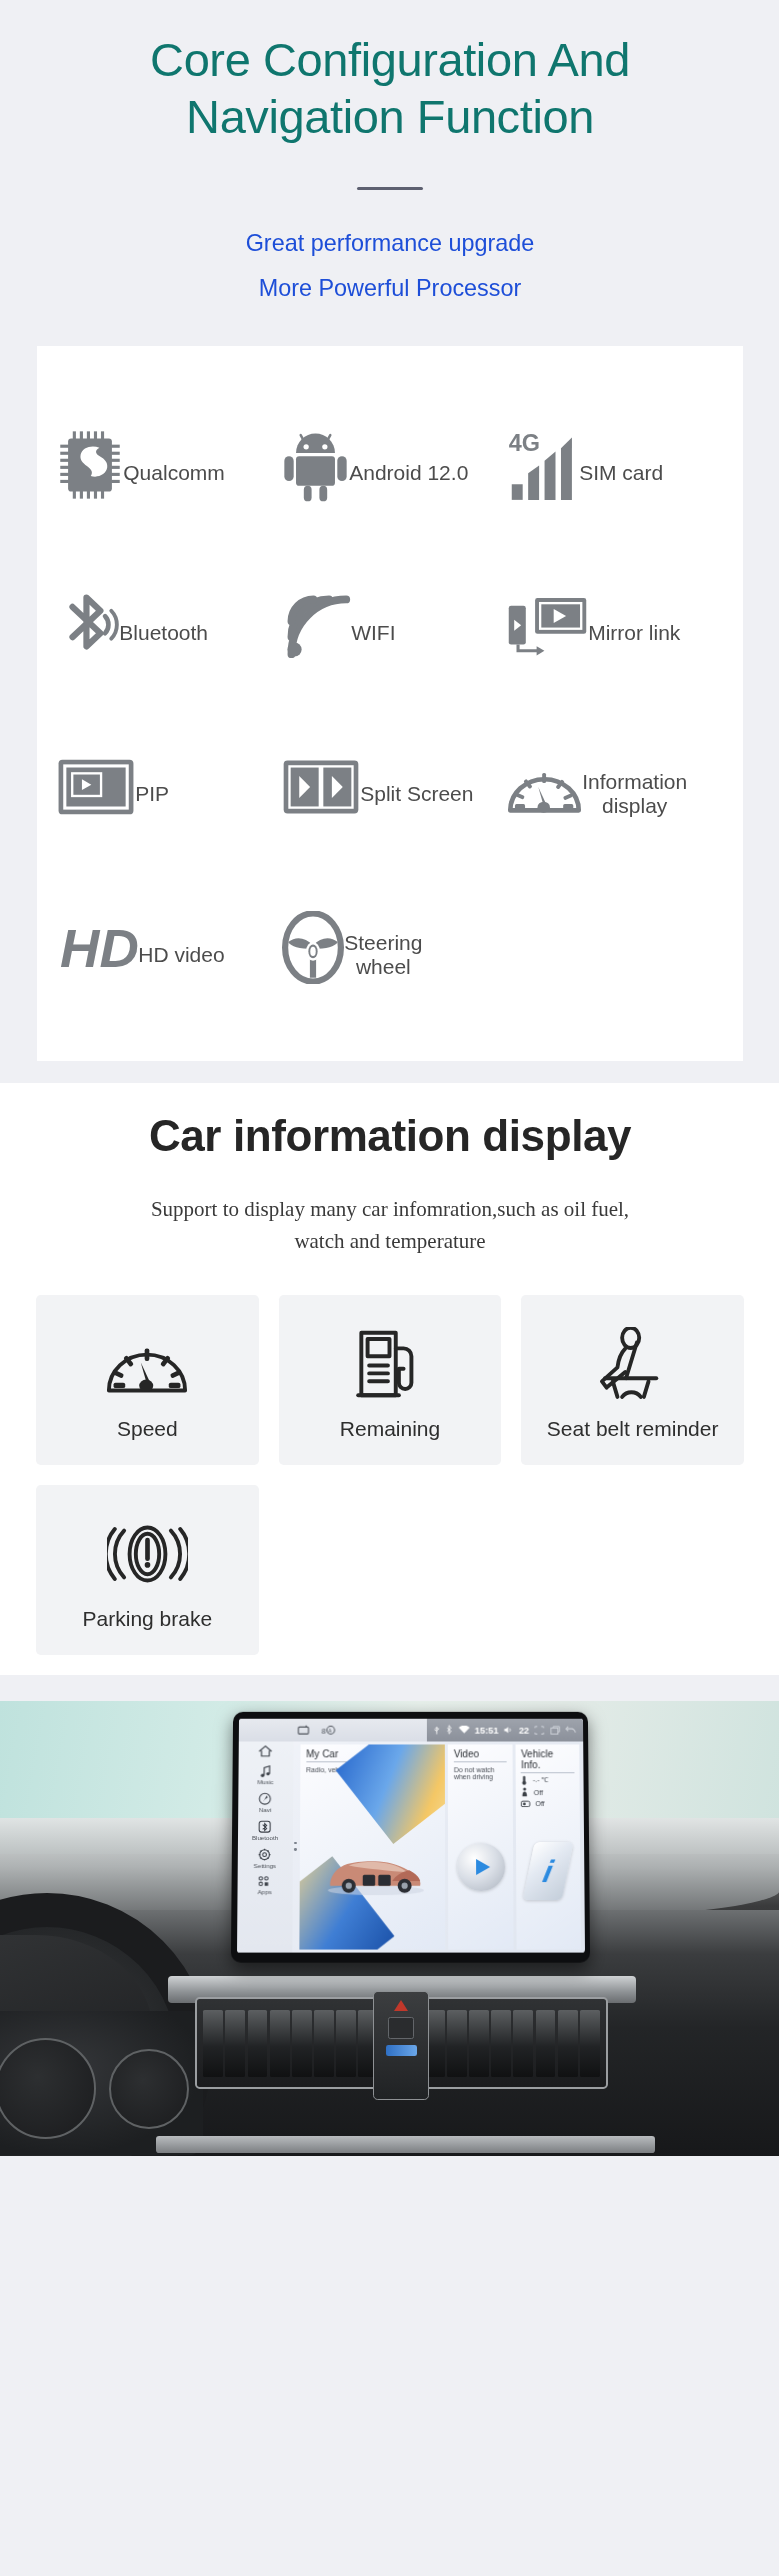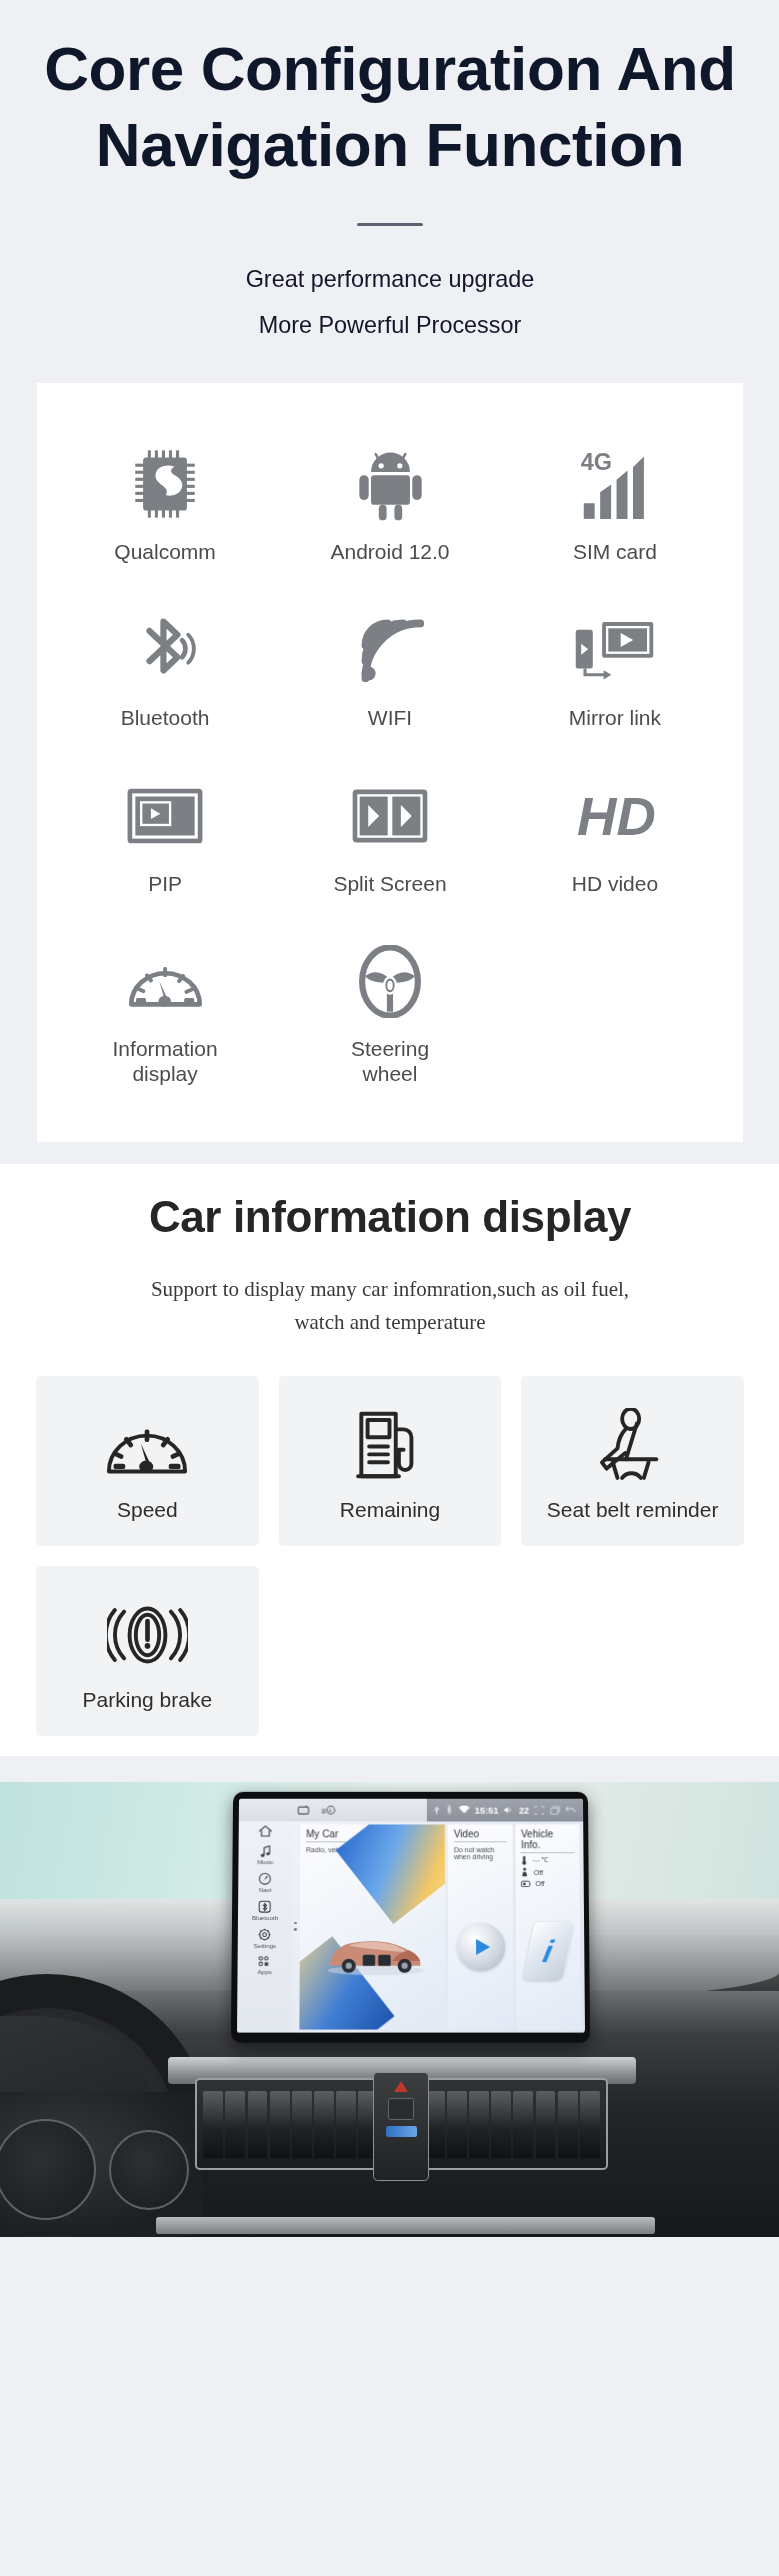--- a/index.html
+++ b/index.html
@@ -8,45 +8,45 @@
     background:#eff0f4;
     font-family:"Liberation Sans", sans-serif;
     color:#3c3c3c;
     -webkit-font-smoothing:antialiased;
   }
   .page { width:780px; position:relative; overflow:hidden; }
 
   
   .sec-core { background:#eff0f4; padding:31px 0 0; }
   .core-title {
-    font-size:62px; font-weight:bold; line-height:1.22;
-    color:#0f172a; text-align:center; letter-spacing:-0.4px;
+    font-size:47px; font-weight:normal; line-height:1.22;
+    color:#0f766e; text-align:center; letter-spacing:-0.4px;
     padding:0 31px;
   }
   .core-title span { display:block; }
   .rule-wrap { display:flex; justify-content:center; margin:41px 0 31px; }
   .rule { width:66px; height:3.1px; background:#5d6070; border-radius:1.6px; }
   .core-sub {
-    text-align:center; font-size:23.4px; color:#0f172a;
+    text-align:center; font-size:23.4px; color:#1d4ed8;
     line-height:1.95; font-weight:normal;
   }
   .core-sub span { display:block; }
 
   
   .feature-card {
     background:#ffffff;
     margin:34px 37px 0;
     padding:44px 15.6px 36px;
   }
   .feat-grid {
     display:grid; grid-template-columns:repeat(3,1fr);
     row-gap:7.8px;
   }
   .feat-cell {
-    display:flex; flex-direction:column; align-items:center;
+    display:flex; flex-direction:row; align-items:center;
     justify-content:flex-start; padding:17px 4.7px 20px; min-height:153px;
   }
   .feat-ico { height:81px; display:flex; align-items:center; justify-content:center; }
   .feat-ico svg { display:block; }
   .feat-lbl {
     margin-top:15.6px; font-size:21px; color:#4c4c4c;
     text-align:center; line-height:1.16; font-weight:normal;
   }
   .g { fill:#7c8085; }
 
@@ -380,45 +380,45 @@
               <rect x="53" y="11" width="36" height="50" class="g"></rect>
               <path d="M22 22l14 14-14 14z" fill="#ffffff"></path>
               <path d="M64 22l14 14-14 14z" fill="#ffffff"></path>
             </svg>
           </div>
           <div class="feat-lbl">Split Screen</div>
         </div>
 
         <div class="feat-cell">
           <div class="feat-ico">
-            <svg width="81" height="61" viewBox="0 0 104 78">
-              <text x="4" y="64" font-family="Liberation Sans, sans-serif" font-size="70" font-weight="bold" font-style="italic" class="g">HD</text>
-            </svg>
-          </div>
-          <div class="feat-lbl">HD video</div>
-        </div>
-
-        <div class="feat-cell">
-          <div class="feat-ico">
             <svg width="75" height="56" viewBox="0 0 96 72">
               <path d="M4 66a44 40 0 0 1 88 0z" stroke="#7c8085" stroke-width="6" fill="none" stroke-linejoin="round"></path>
               <g class="g">
                 <rect x="45" y="18" width="5" height="13" rx="2"></rect>
                 <rect x="24" y="26" width="5" height="13" rx="2" transform="rotate(-38 26 32)"></rect>
                 <rect x="66" y="26" width="5" height="13" rx="2" transform="rotate(38 68 32)"></rect>
                 <rect x="14" y="42" width="5" height="12" rx="2" transform="rotate(-66 16 48)"></rect>
                 <rect x="76" y="42" width="5" height="12" rx="2" transform="rotate(66 78 48)"></rect>
                 <rect x="10" y="58" width="13" height="6" rx="2"></rect>
                 <rect x="72" y="58" width="13" height="6" rx="2"></rect>
                 <path d="M48 64l-8-28 12 26z"></path>
                 <ellipse cx="47" cy="62" rx="8" ry="7"></ellipse>
               </g>
             </svg>
           </div>
           <div class="feat-lbl">Information<br>display</div>
+        </div>
+
+        <div class="feat-cell">
+          <div class="feat-ico">
+            <svg width="81" height="61" viewBox="0 0 104 78">
+              <text x="4" y="64" font-family="Liberation Sans, sans-serif" font-size="70" font-weight="bold" font-style="italic" class="g">HD</text>
+            </svg>
+          </div>
+          <div class="feat-lbl">HD video</div>
         </div>
 
         <div class="feat-cell">
           <div class="feat-ico">
             <svg width="62" height="73" viewBox="0 0 80 94">
               <ellipse cx="40" cy="47" rx="36" ry="44" stroke="#7c8085" stroke-width="8" fill="none"></ellipse>
               <path d="M8 40c10-8 22-6 32 4 10-10 22-12 32-4-4 6-14 9-32 9S12 46 8 40z" class="g"></path>
               <path d="M36 52h8v34h-8z" class="g"></path>
               <ellipse cx="40" cy="52" rx="9" ry="12" fill="#ffffff"></ellipse>
               <ellipse cx="40" cy="52" rx="6" ry="9" class="g"></ellipse>

